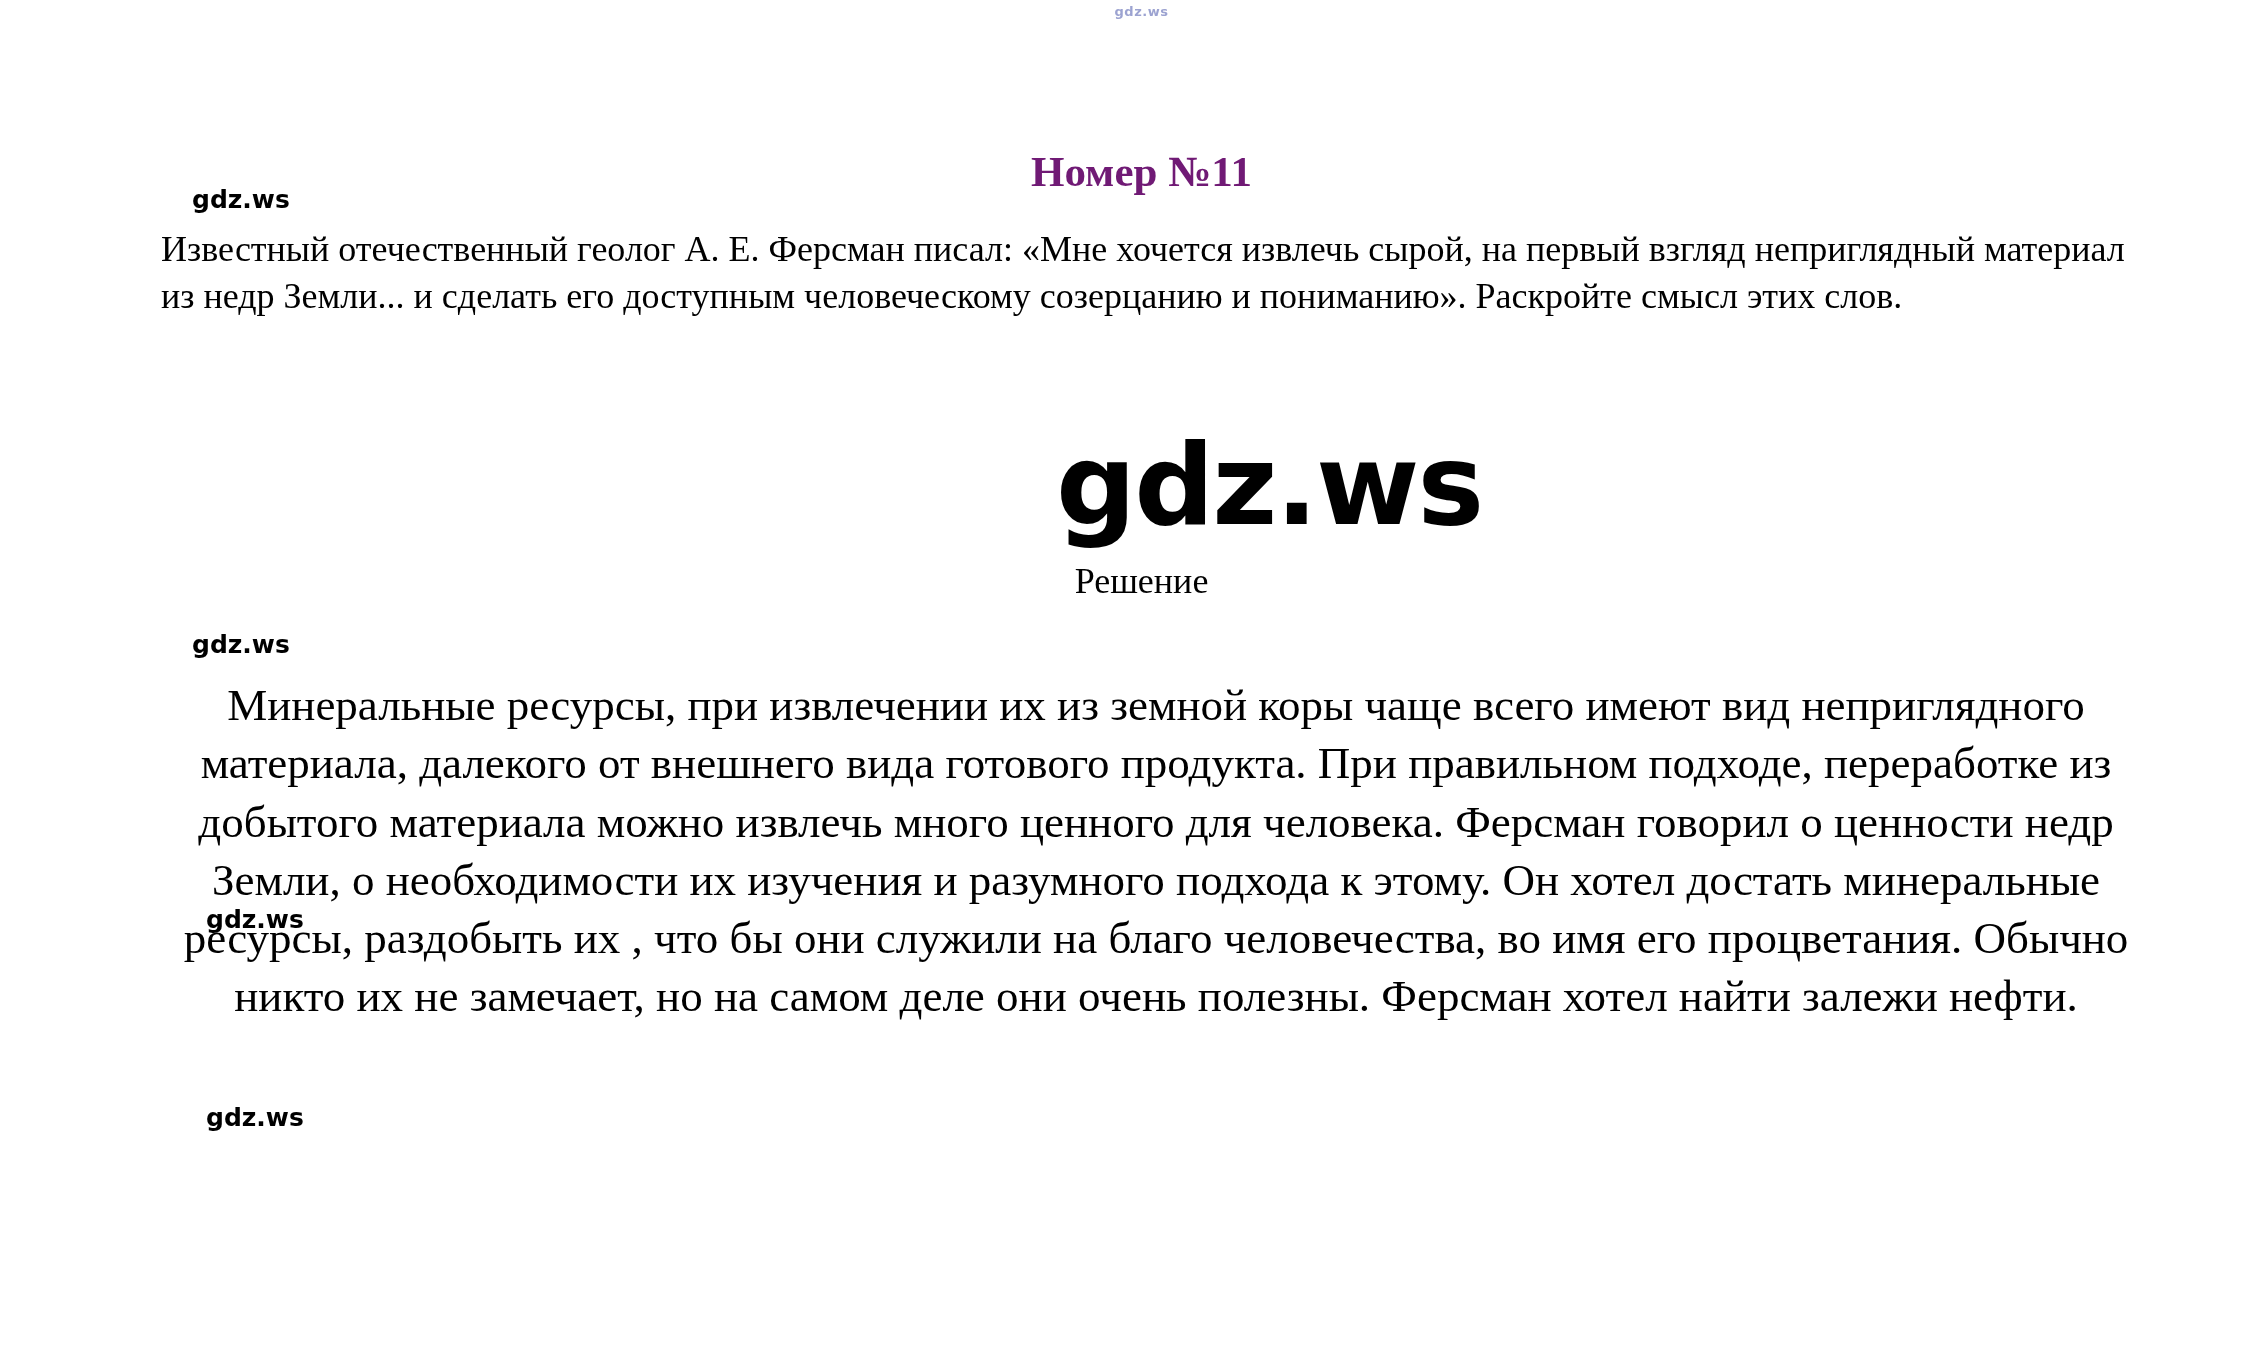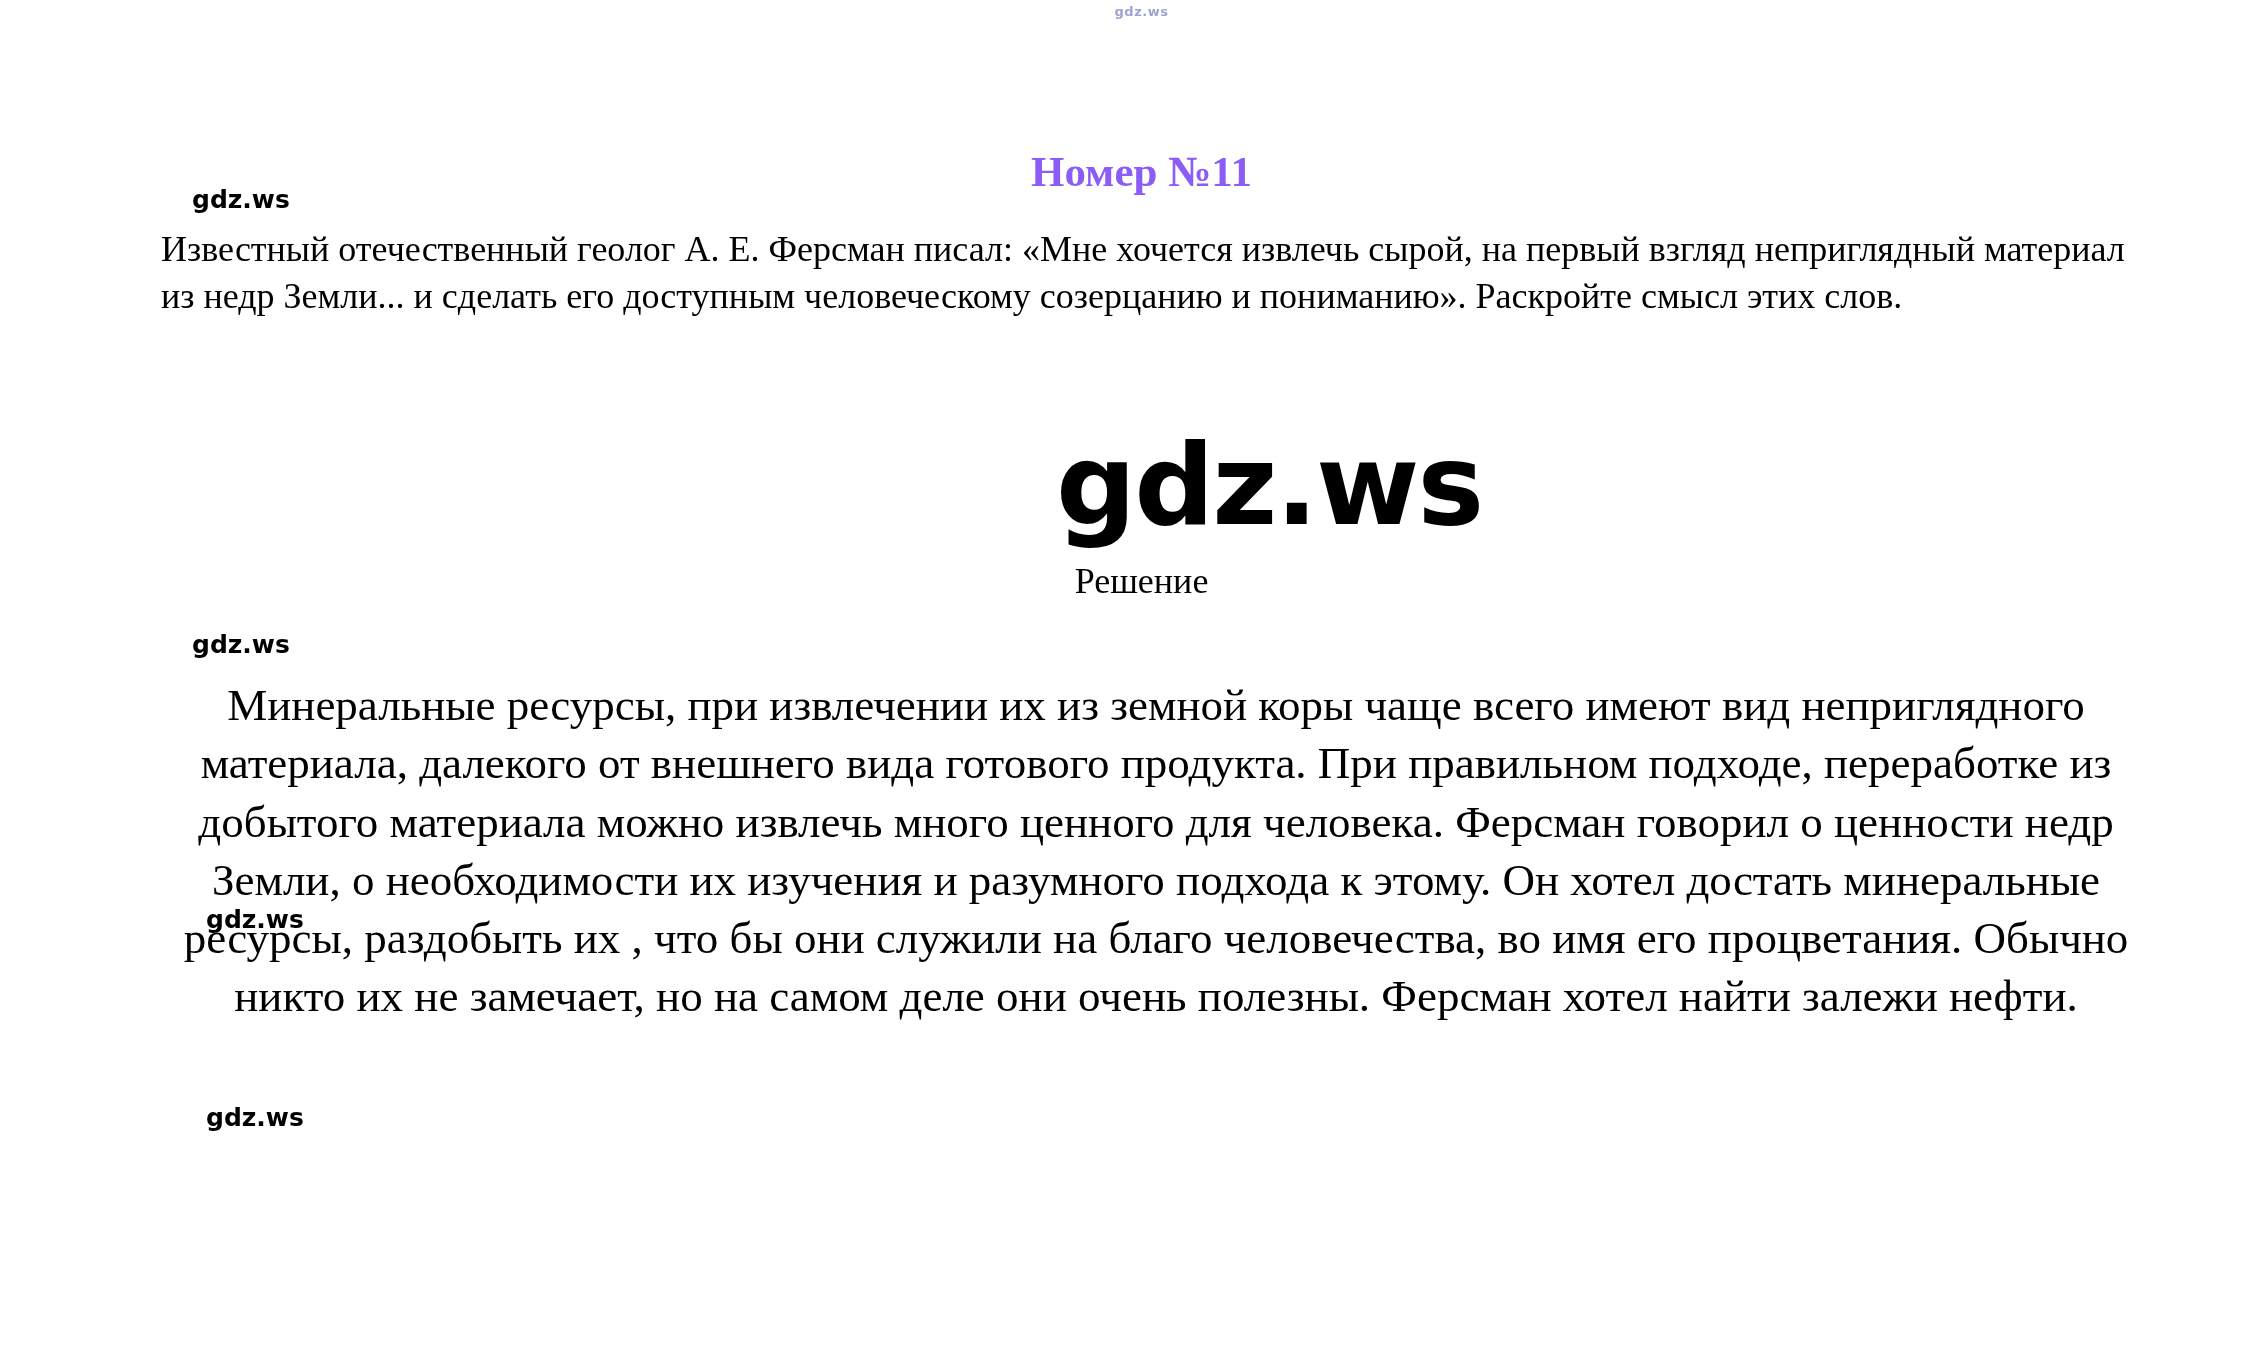--- a/index.html
+++ b/index.html
@@ -38,21 +38,21 @@
   }
 
   .title {
     position: absolute;
     top: 118px;
     left: 0;
     width: 100%;
     text-align: center;
     font-size: 43px;
     font-family: "Liberation Serif", "DejaVu Serif", serif;
-    color: #8b5cf6;
+    color: #701a75;
   }
 
   .task-text {
     position: absolute;
     top: 226px;
     left: 135px;
     width: 1990px;
     font-size: 36px;
     line-height: 1.30;
     text-align: left;

